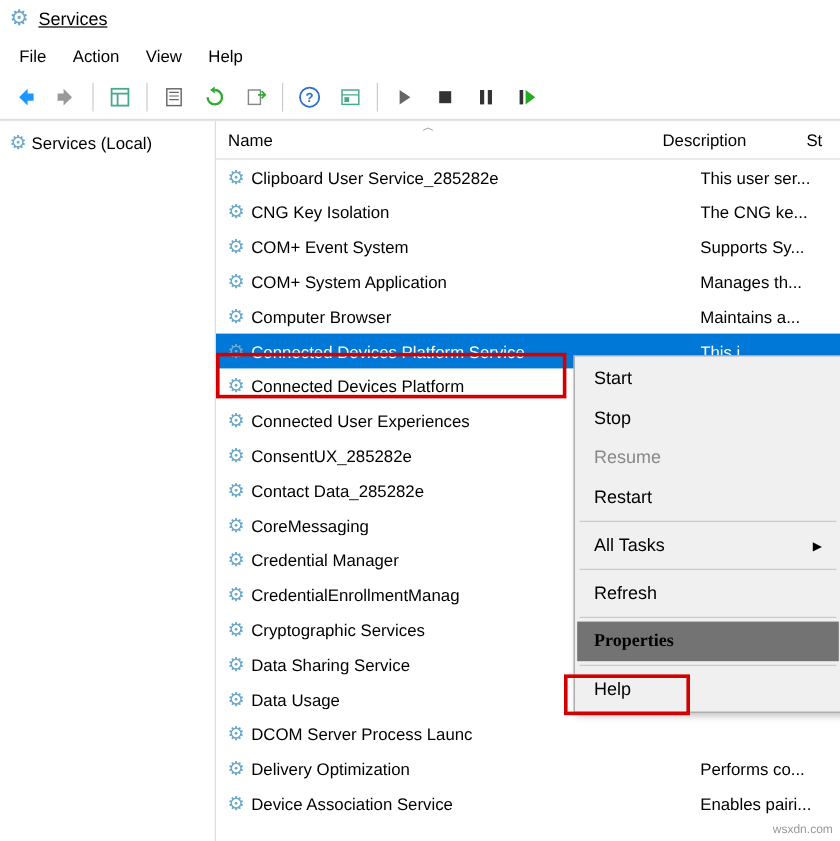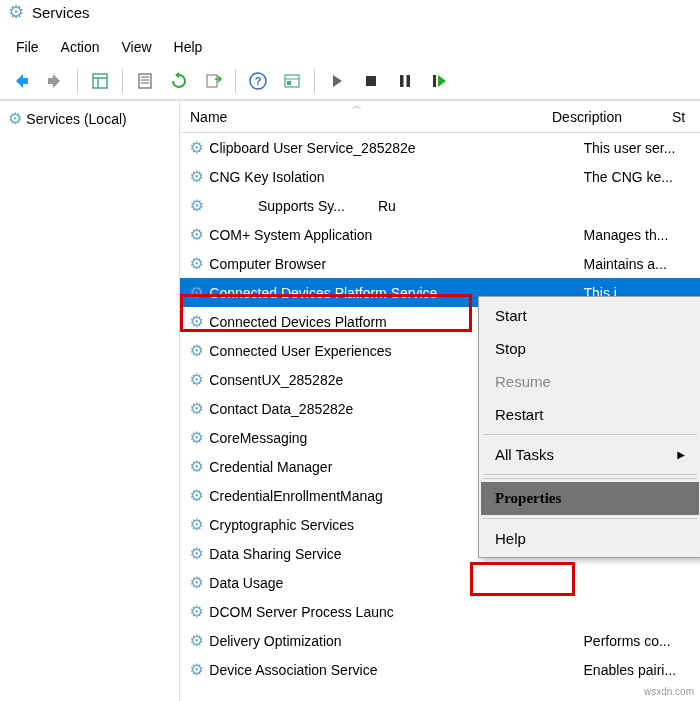--- a/index.html
+++ b/index.html
@@ -1,17 +1,17 @@
 <!DOCTYPE html>
 <html><head>
 <meta charset="utf-8">
 <style>
 * { box-sizing: border-box; margin: 0; padding: 0; }
 body { font-family: "Segoe UI", Tahoma, sans-serif; font-size: 14px; background: #fff; color: #000; width: 700px; height: 701px; overflow: hidden; position: relative; }
-.titlebar { display: flex; align-items: flex-start; padding: 4px 8px; height: 32px; }
+.titlebar { display: flex; align-items: center; padding: 4px 8px; height: 32px; text-decoration: underline; }
 .gear-icon-main { width: 18px; height: 18px; position: relative; margin-right: 6px; }
 .gear-icon-main::before { content: "⚙"; color: #6ca9c9; font-size: 18px; position: absolute; top: -3px; left: 0; }
 .title-text { font-size: 15px; }
 .menubar { display: flex; padding: 4px 6px; gap: 2px; height: 30px; }
 .menubar .mitem { padding: 3px 10px; cursor: default; }
 .toolbar { display: flex; align-items: center; padding: 4px 6px; gap: 4px; height: 38px; border-bottom: 1px solid #ddd; }
 .tbtn { width: 30px; height: 30px; display: flex; align-items: center; justify-content: center; border: 1px solid transparent; cursor: default; position: relative; }
 .tbtn svg { width: 20px; height: 20px; }
 .tsep { width: 1px; height: 24px; background: #ccc; margin: 0 3px; }
 .content { display: flex; height: calc(100% - 100px); border-top: 1px solid #e6e6e6; }
@@ -167,20 +167,21 @@
             <span class="svc-gear">⚙</span>
           </span>
           <span class="row-name">CNG Key Isolation</span>
           <span class="row-desc">The CNG ke...</span>
           <span class="row-status">Ru</span>
         </div>
         <div class="row">
           <span class="row-icon">
             <span class="svc-gear">⚙</span>
           </span>
+          <span class="row-name">COM+ Event System</span>
           <span class="row-desc">Supports Sy...</span>
           <span class="row-status">Ru</span>
         </div>
         <div class="row">
           <span class="row-icon">
             <span class="svc-gear">⚙</span>
           </span>
           <span class="row-name">COM+ System Application</span>
           <span class="row-desc">Manages th...</span>
           <span class="row-status"></span>
@@ -313,20 +314,21 @@
   <div class="cm-item">Start</div>
   <div class="cm-item">Stop</div>
   <div class="cm-item disabled">Resume</div>
   <div class="cm-item">Restart</div>
   <div class="cm-sep"></div>
   <div class="cm-item">
       <span>All Tasks</span>
       <span class="cm-arrow">▶</span>
     </div>
   <div class="cm-sep"></div>
+  <div class="cm-item">Refresh</div>
   <div class="cm-sep"></div>
   <div class="cm-item hover">
       <b>Properties</b>
     </div>
   <div class="cm-sep"></div>
   <div class="cm-item">Help</div>
 </div>
 
 <div class="highlight-box hl1"></div>
 <div class="highlight-box hl2"></div>

